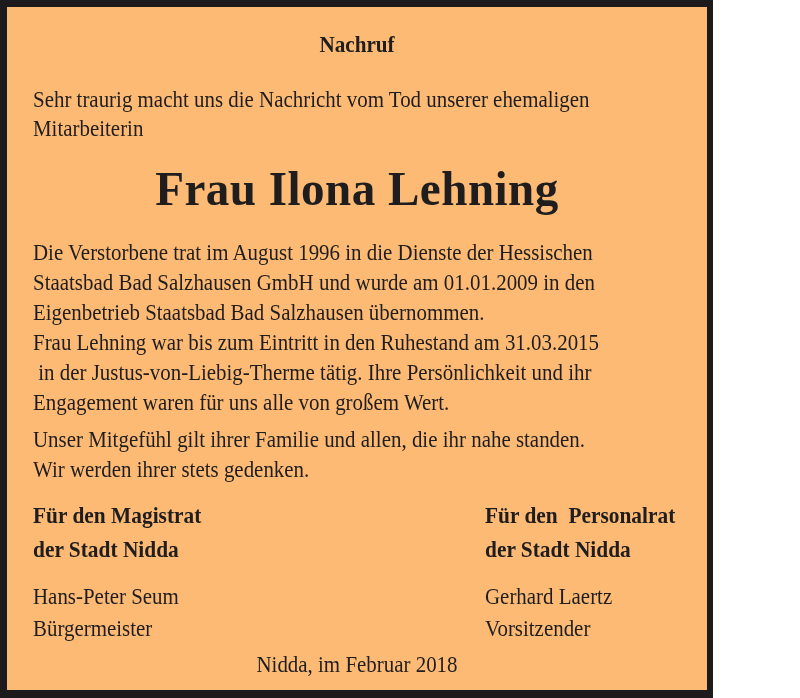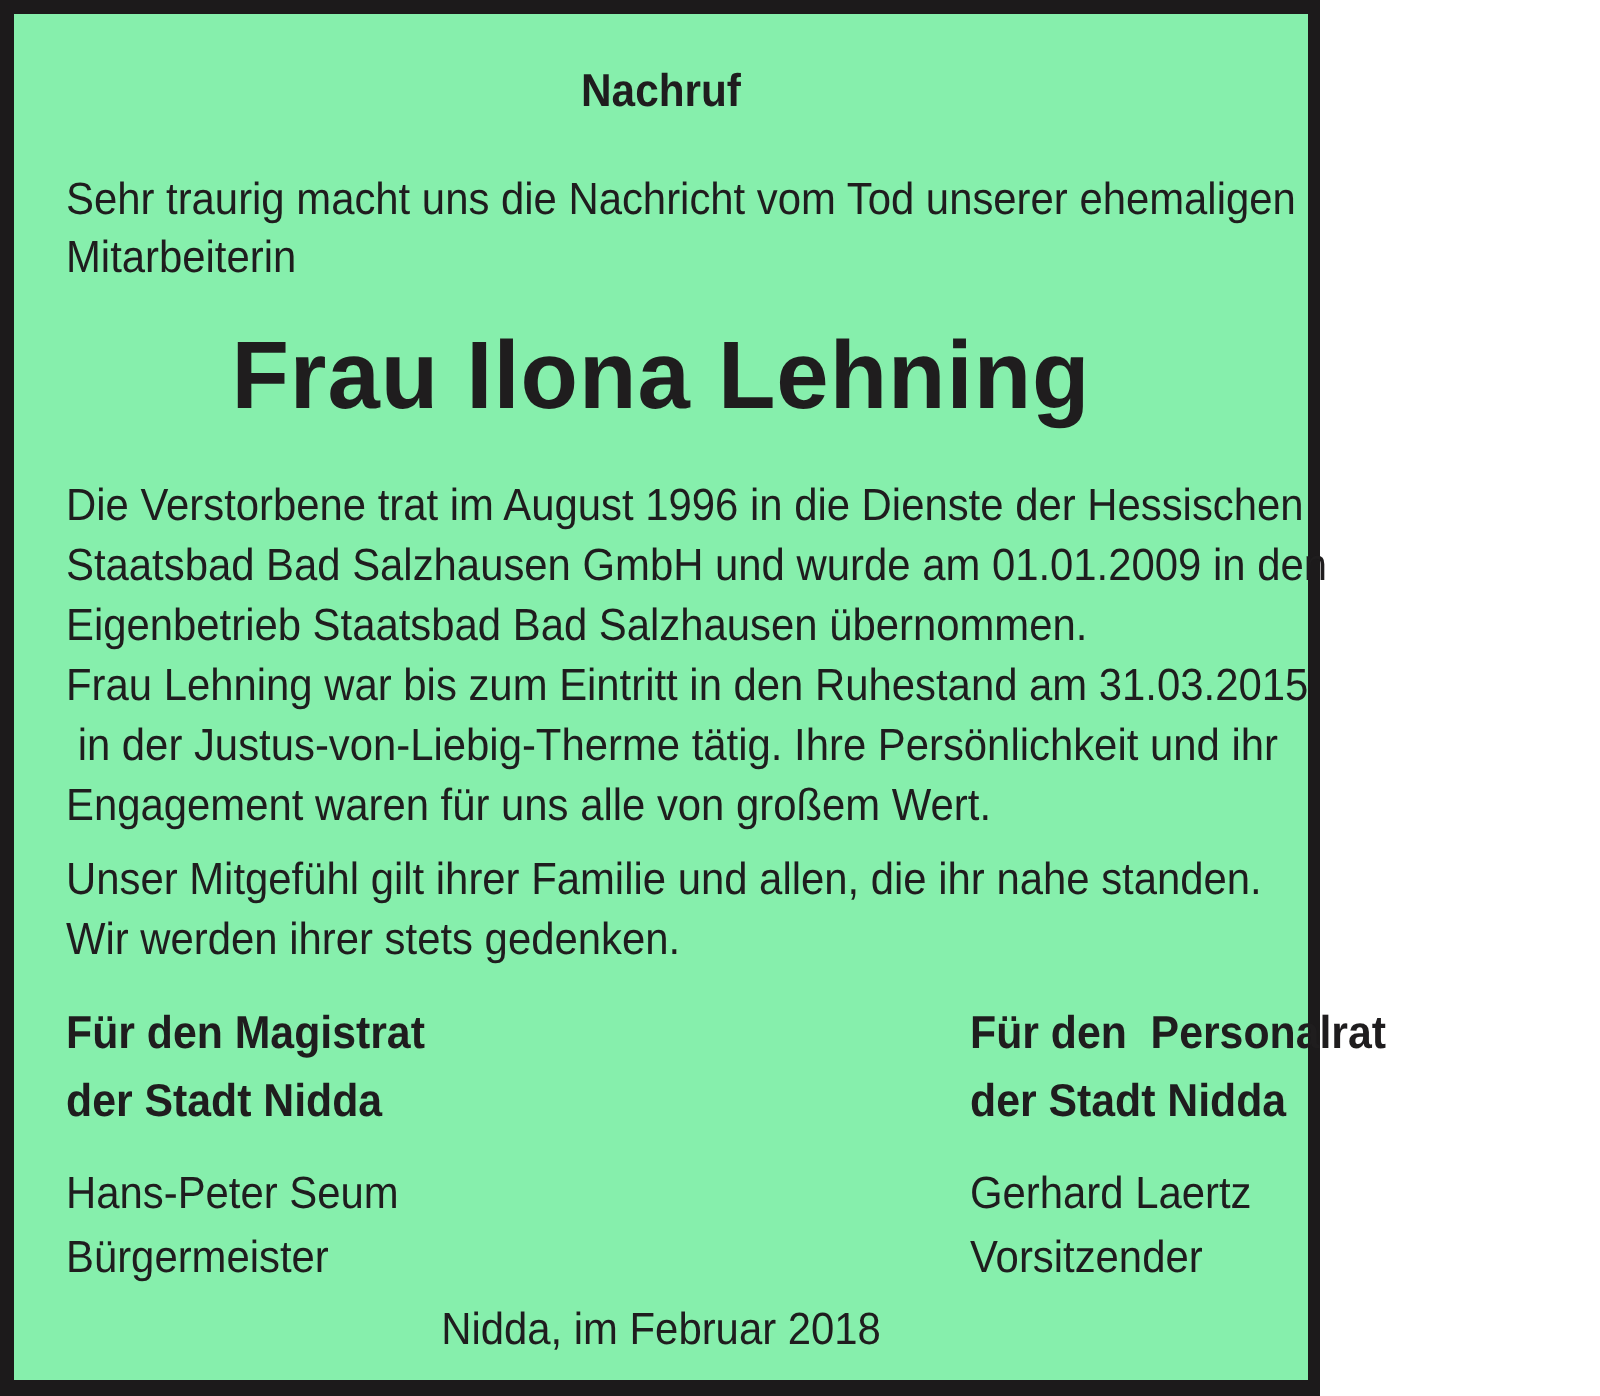--- a/index.html
+++ b/index.html
@@ -8,28 +8,28 @@
       background: #ffffff;
     }
     body {
       width: 800px;
       height: 698px;
       overflow: hidden;
     }
     .notice {
       position: relative;
       box-sizing: border-box;
-      width: 660px;
+      width: 713px;
       height: 698px;
-      background: #86efac;
+      background: #fdba74;
       border-top: 7px solid #1c1a1b;
       border-left: 7px solid #1c1a1b;
       border-right: 6px solid #1c1a1b;
       border-bottom: 8px solid #1c1a1b;
-      font-family: Liberation Sans, sans-serif;
+      font-family: Liberation Serif, serif;
       color: #1f1d1e;
     }
     .abs { position: absolute; margin: 0; white-space: nowrap; }
 
     .heading {
       left: 0; right: 0; top: 25px;
       text-align: center;
       font-size: 23px;
       font-weight: bold;
       transform: scaleX(0.92);

